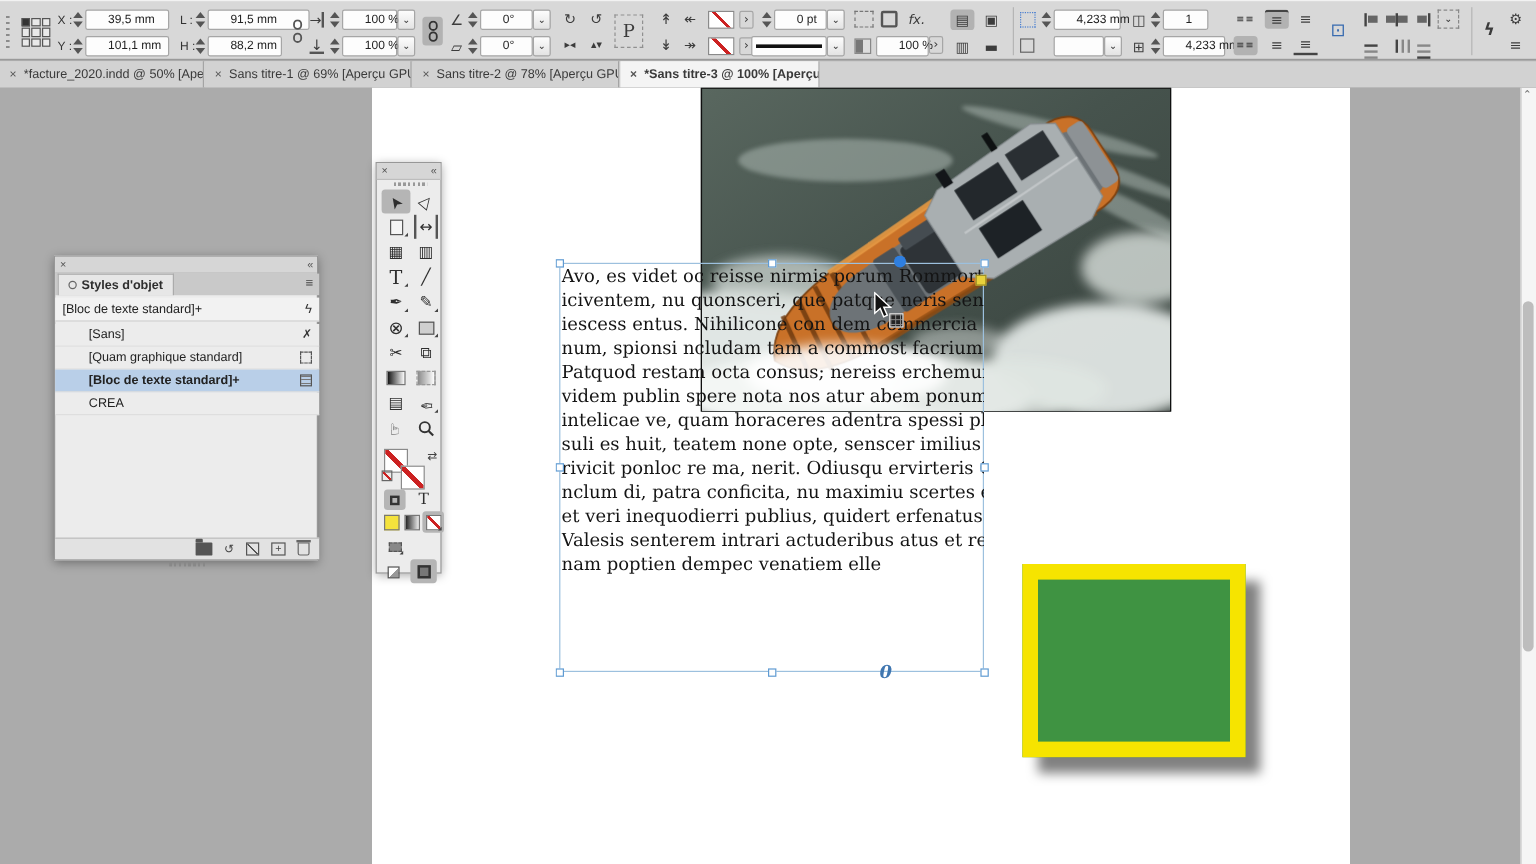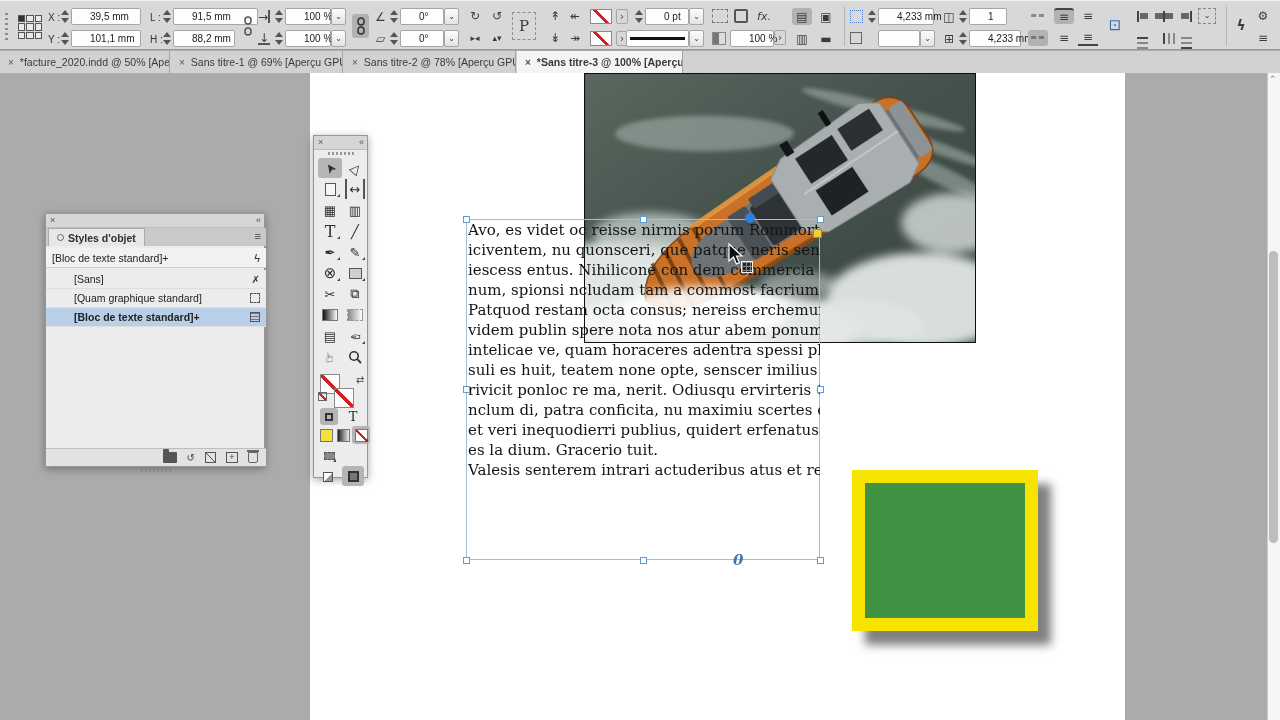--- a/index.html
+++ b/index.html
@@ -357,22 +357,22 @@
     <div class="tline">iciventem, nu quonsceri, que patque neris sentrac</div>
     <div class="tline">iescess entus. Nihilicone con dem commercia er-</div>
     <div class="tline">num, spionsi ncludam tam a commost facrium videt?</div>
     <div class="tline">Patquod restam octa consus; nereiss erchemurnius</div>
     <div class="tline">videm publin spere nota nos atur abem ponum hos</div>
     <div class="tline">intelicae ve, quam horaceres adentra spessi pli, nor-</div>
     <div class="tline">suli es huit, teatem none opte, senscer imilius crionde</div>
     <div class="tline">rivicit ponloc re ma, nerit. Odiusqu ervirteris Catimu-</div>
     <div class="tline">nclum di, patra conficita, nu maximiu scertes et, cae</div>
     <div class="tline">et veri inequodierri publius, quidert erfenatus ficaus</div>
-    <div class="tline tend">es la dium. Gracerio tuit.</div>
     <div class="tline">Valesis senterem intrari actuderibus atus et remusse-</div>
+    <div class="tline tend">nam poptien dempec venatiem elle</div>
   </div>
 
   <div class="handle" style="left:463px;top:143px"></div>
   <div class="handle" style="left:640px;top:143px"></div>
   <div class="handle" style="left:817px;top:143px"></div>
   <div class="handle" style="left:463px;top:313px"></div>
   <div class="handle" style="left:817px;top:313px"></div>
   <div class="handle" style="left:463px;top:484px"></div>
   <div class="handle" style="left:640px;top:484px"></div>
   <div class="handle" style="left:817px;top:484px"></div>
@@ -413,20 +413,23 @@
     <span class="ric">✗</span>
   </div>
   <div class="strow" style="top:75px">
     <span>[Quam graphique standard]</span>
     <span class="ric" style="width:10px;height:10px;border:1px dashed #555"></span>
   </div>
   <div class="strow on" style="top:94px">
     <span style="font-weight:bold">[Bloc de texte standard]+</span>
     <span class="ric" style="width:10px;height:10px;border:1px solid #555;background:repeating-linear-gradient(#777 0 1px,transparent 1px 3px)"></span>
   </div>
+  <div class="strow" style="top:113px">
+    <span>CREA</span>
+  </div>
   <div id="stbot">
     <span class="bic folder"></span>
     <span class="bic dup">↺</span>
     <span class="boxslash"></span>
     <span class="boxplus">+</span>
     <span class="trash"></span>
   </div>
   <div id="stgrip"></div>
 </div>
 

